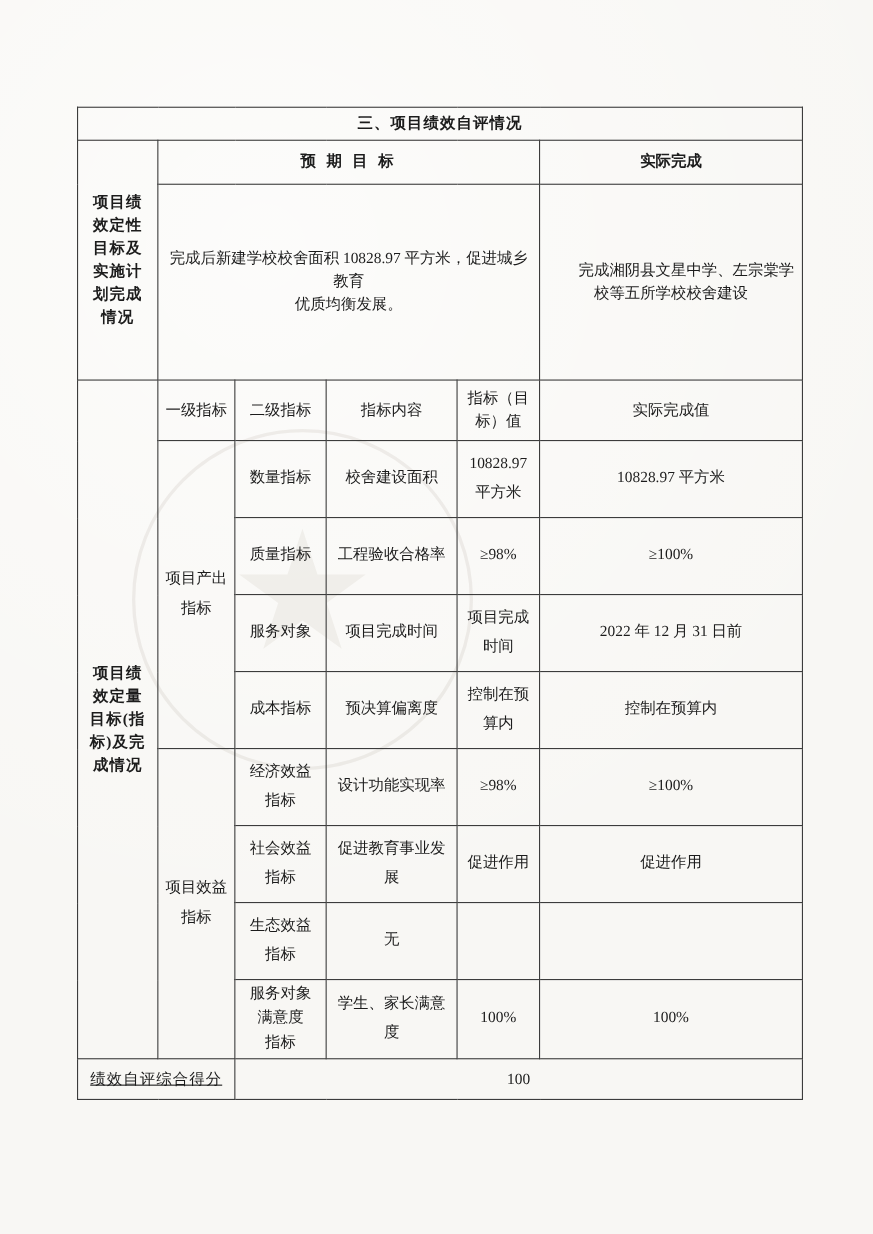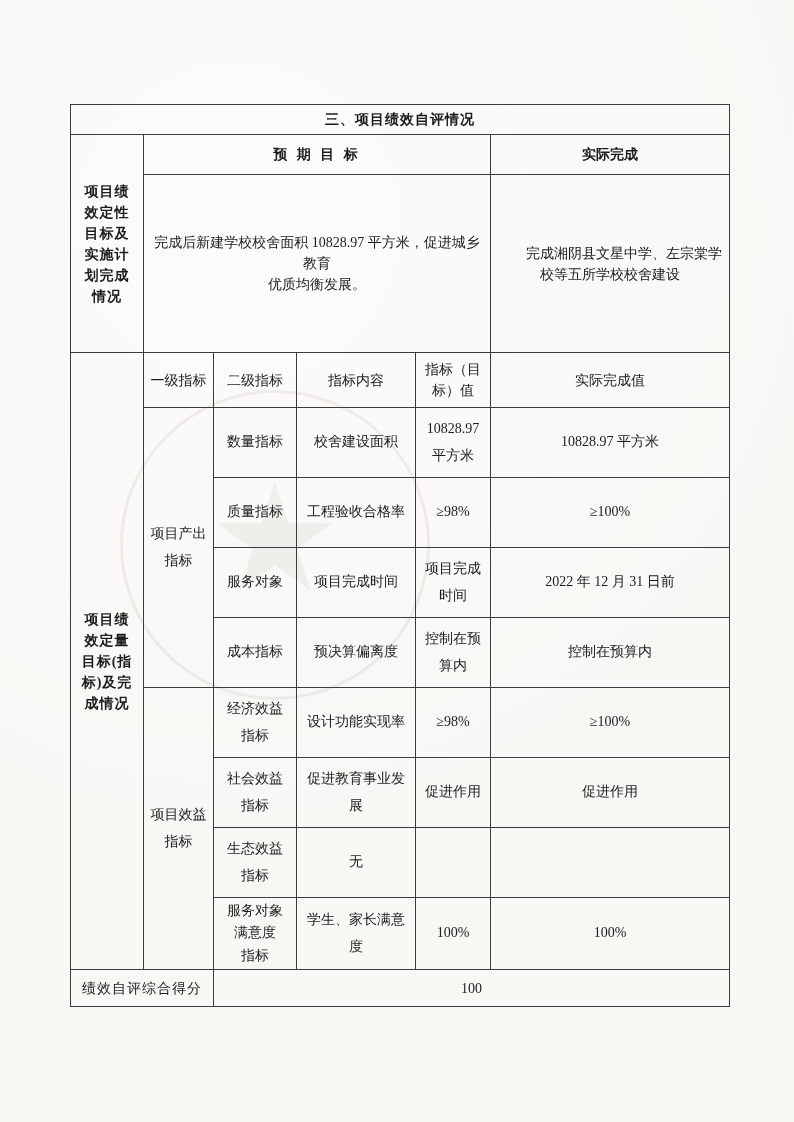--- a/index.html
+++ b/index.html
@@ -30,21 +30,21 @@
   .watermark .star {
     position: absolute;
     left: 50%; top: 50%;
     transform: translate(-50%, -54%);
     font-size: 150px;
     color: rgba(160, 150, 132, 0.10);
     font-family: "DejaVu Sans", sans-serif;
   }
   table.report {
     position: absolute;
-    left: 70px; top: 104px;
+    left: 70px; top: 97px;
     width: 659px;
     border-collapse: collapse;
     table-layout: fixed;
   }
   table.report td {
     border: 1.4px solid #3c3c3c;
     text-align: center;
     vertical-align: middle;
     font-size: 14px;
     line-height: 1.5;
@@ -80,21 +80,21 @@
     font-weight: normal;
     font-size: 14.5px;
     line-height: 2.7;
     text-align: left;
     padding: 0 12px;
     text-indent: 2em;
   }
   td.sub-header { height: 55px; line-height: 1.9; font-size: 14.5px; }
   tr.data-row td { height: 70px; line-height: 1.9; }
   td.group-label { line-height: 2.7; font-size: 14.5px; }
-  td.footer-label { height: 37px; font-size: 14.5px; letter-spacing: 1px; }
+  td.footer-label { height: 37px; font-size: 14.5px; letter-spacing: 1px; text-decoration: underline; }
   td.footer-score { text-align: left; padding-left: 12px; font-size: 14px; }
 </style>
 </head>
 <body>
 
 <div class="sheet">
 
   <div class="watermark">
     <span class="star">★</span>
   </div>

